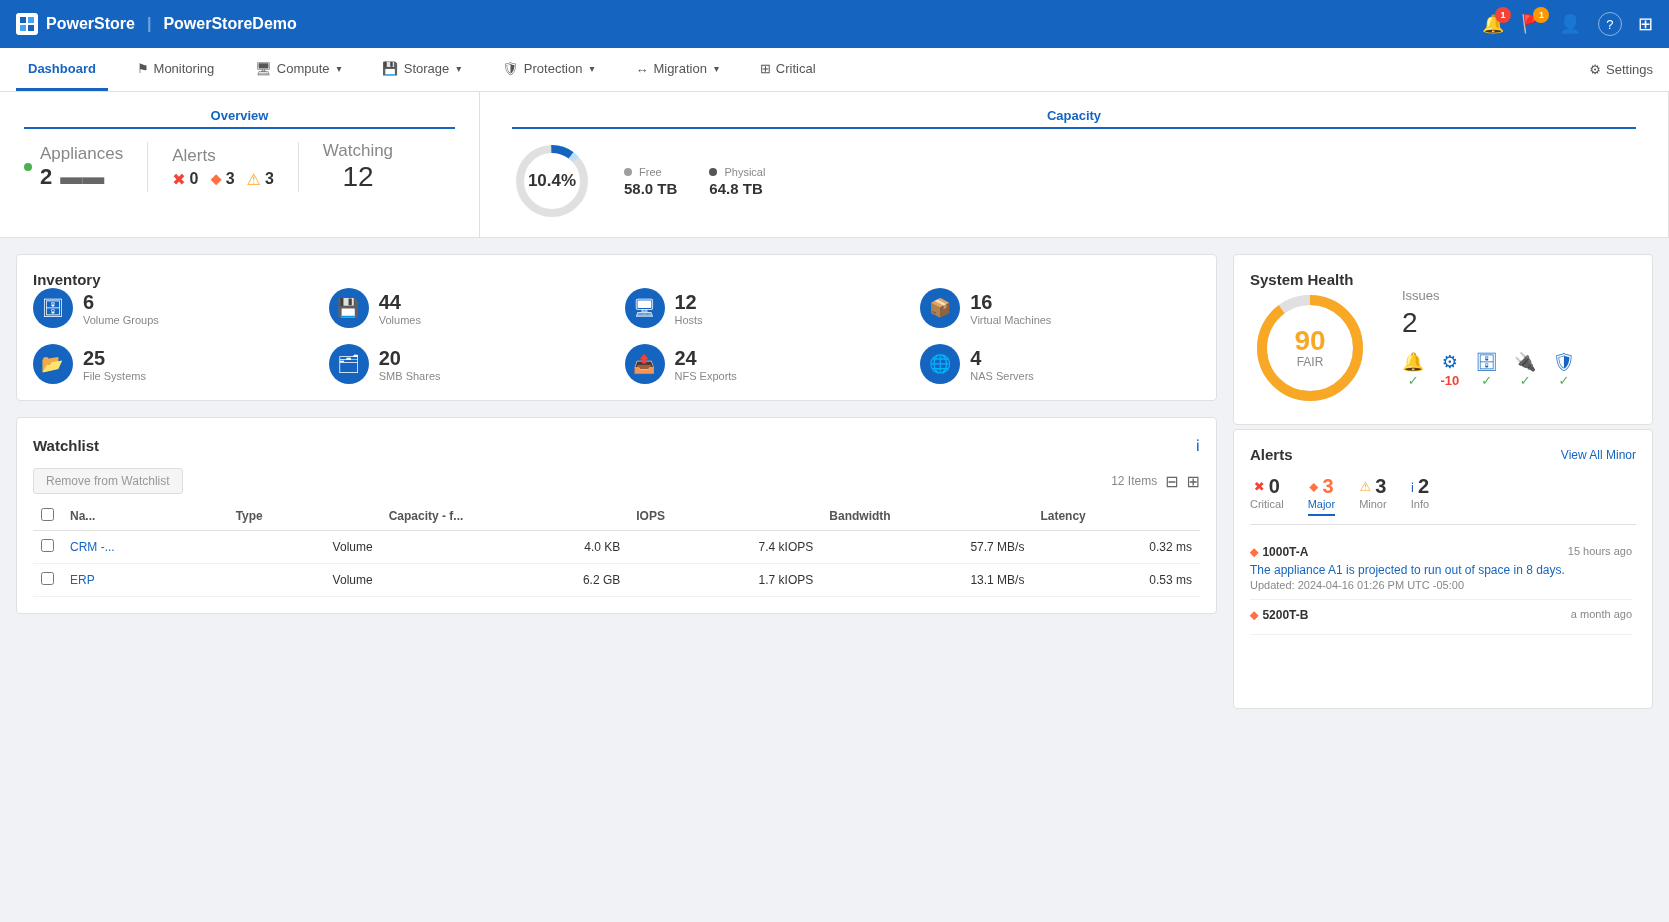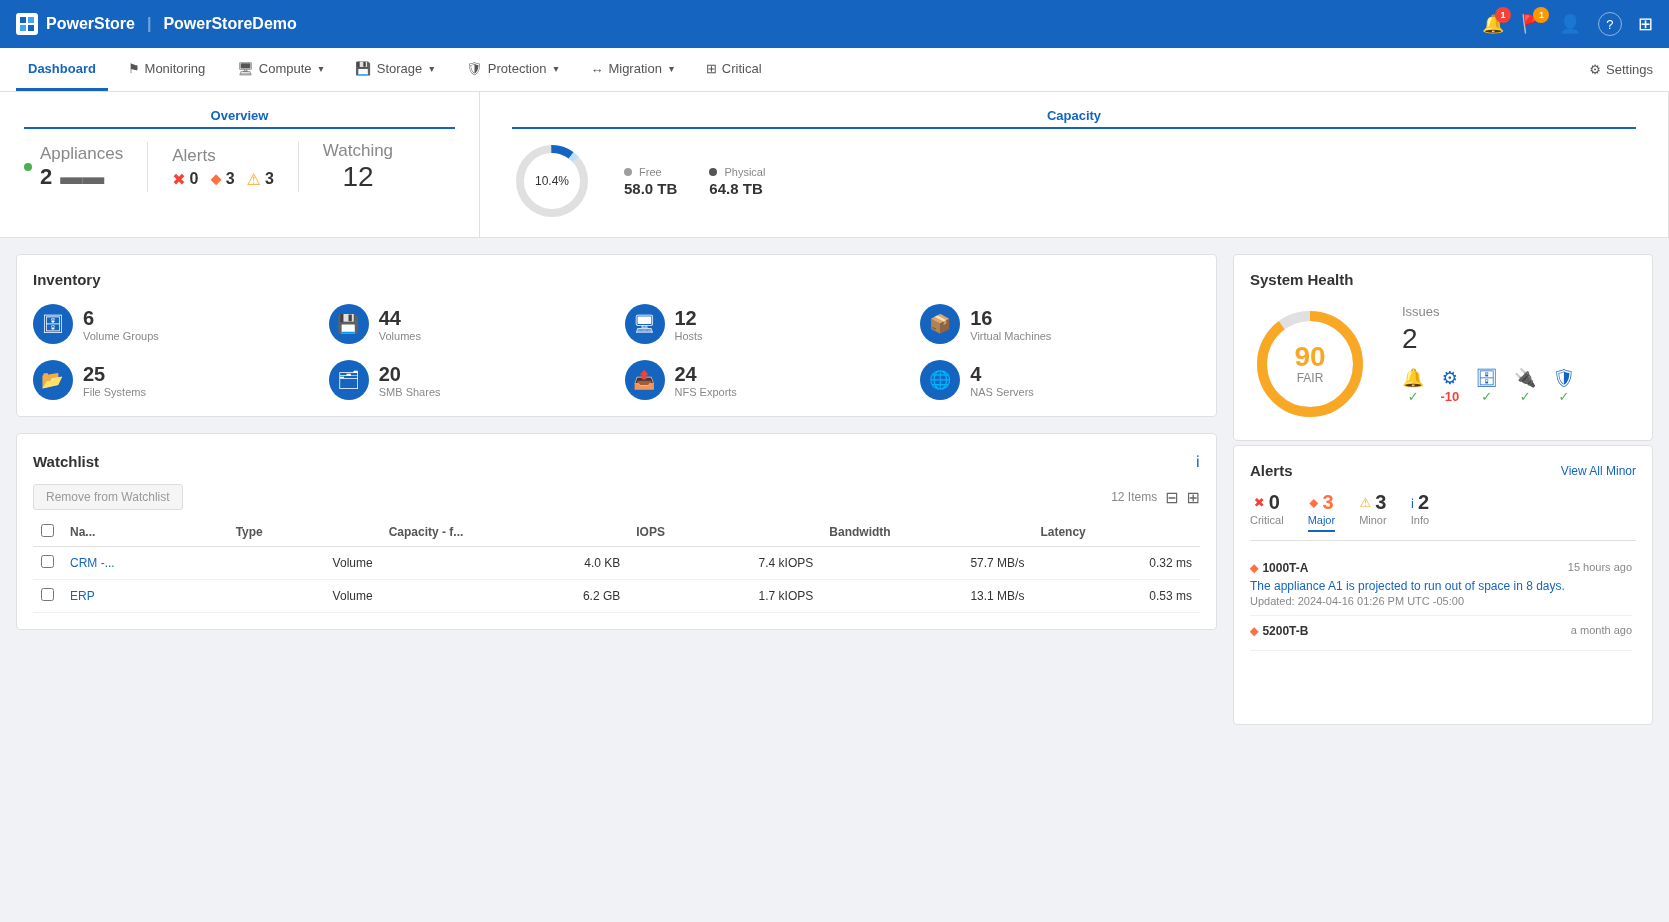--- a/index.html
+++ b/index.html
@@ -30,21 +30,21 @@
     
     .nav {
       background: white;
       display: flex;
       align-items: center;
       padding: 0 16px;
       border-bottom: 1px solid #e0e0e0;
       height: 44px;
       justify-content: space-between;
     }
-    .nav-items { display: flex; align-items: center; height: 100%; gap: 8px; }
+    .nav-items { display: flex; align-items: center; height: 100%; gap: 17px; }
     .nav-item {
       display: flex; align-items: center; gap: 5px;
       padding: 0 12px; height: 100%; cursor: pointer;
       color: #555; font-size: 13px; border-bottom: 3px solid transparent;
       white-space: nowrap;
     }
     .nav-item.active { color: #1565c0; border-bottom: 3px solid #1565c0; font-weight: 600; }
     .nav-item .arrow { font-size: 10px; margin-left: 2px; }
     .nav-settings { display: flex; align-items: center; gap: 5px; color: #555; cursor: pointer; }
 
@@ -76,21 +76,21 @@
     .watching-stat { text-align: center; }
     .watching-num { font-size: 28px; font-weight: 300; color: #333; }
 
     
     .capacity-section { flex: 1; padding: 16px 32px; border-right: 1px solid #e0e0e0; }
     .capacity-content { display: flex; align-items: center; gap: 32px; }
     .donut-container { position: relative; width: 80px; height: 80px; }
     .donut-svg { width: 80px; height: 80px; }
     .donut-label {
       position: absolute; top: 50%; left: 50%; transform: translate(-50%, -50%);
-      font-size: 12px; font-weight: 400; color: #333;
+      font-size: 17px; font-weight: 700; color: #333;
     }
     .capacity-stats { display: flex; gap: 32px; }
     .cap-stat-label { font-size: 11px; color: #888; margin-bottom: 2px; }
     .cap-stat-dot { display: inline-block; width: 8px; height: 8px; border-radius: 50%; margin-right: 4px; }
     .cap-stat-value { font-size: 15px; font-weight: 600; }
 
     
     .performance-section { flex: 1; padding: 16px 32px; }
     .performance-content { display: flex; gap: 32px; align-items: flex-start; padding-top: 4px; }
     .perf-item { text-align: center; }
@@ -108,21 +108,21 @@
       display: flex; gap: 16px; padding: 16px;
     }
     .left-col { flex: 1; display: flex; flex-direction: column; gap: 16px; }
     .right-col { width: 420px; display: flex; flex-direction: column; gap: 4px; }
 
     
     .card {
       background: white; border-radius: 4px;
       border: 1px solid #e0e0e0; padding: 16px;
     }
-    .card-title { font-size: 15px; font-weight: 600; margin-bottom: 16px; }
+    .card-title { font-size: 15px; font-weight: 600; }
 
     
     .inventory-grid { display: grid; grid-template-columns: repeat(4, 1fr); gap: 16px; }
     .inventory-item { display: flex; align-items: center; gap: 10px; }
     .inv-icon {
       width: 40px; height: 40px; border-radius: 50%;
       background: #1565c0; display: flex; align-items: center;
       justify-content: center; color: white; font-size: 18px; flex-shrink: 0;
     }
     .inv-number { font-size: 20px; font-weight: 700; color: #333; line-height: 1.2; }

